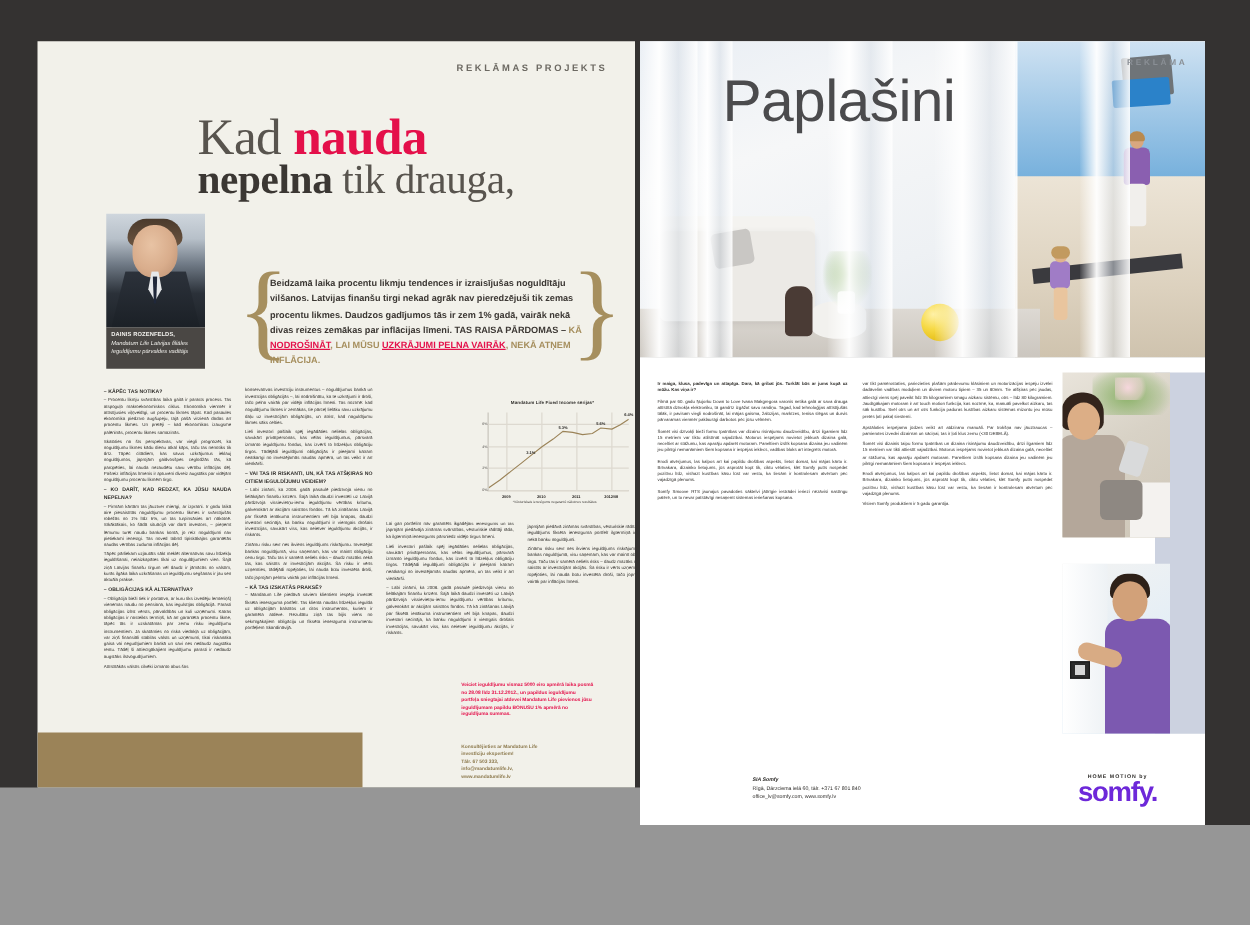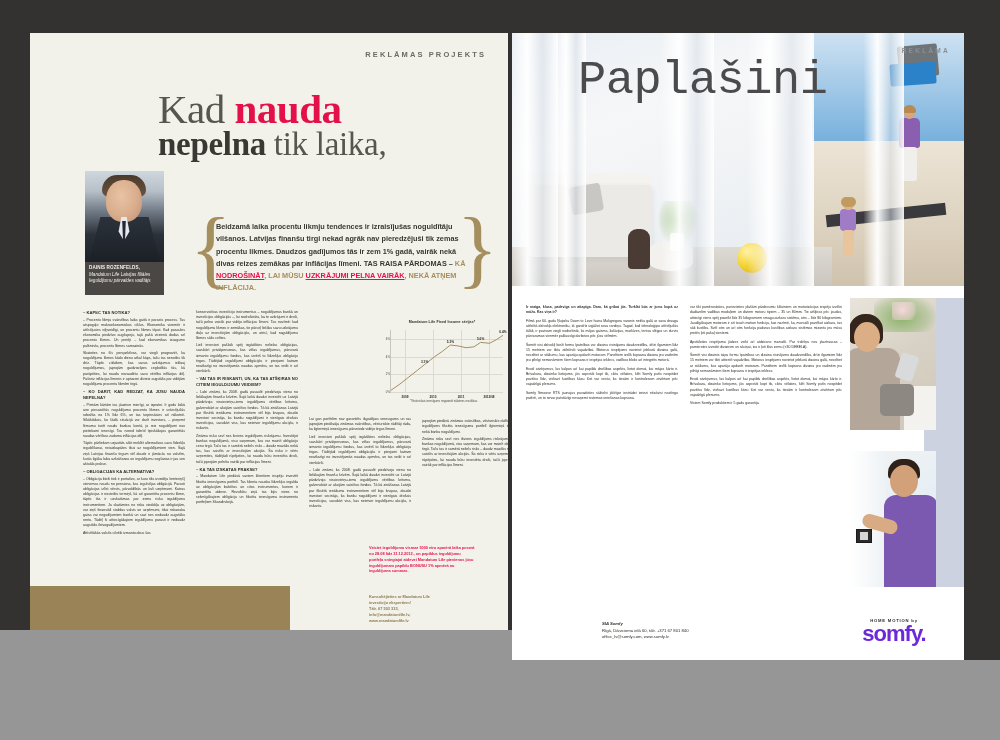--- a/index.html
+++ b/index.html
@@ -120,21 +120,21 @@
   .fc-top{position:absolute;left:2px;top:10px;width:16px;height:22px;background:#a07cc6;border-radius:4px;}
   .fc-leg{position:absolute;left:5px;top:31px;width:11px;height:26px;background:#e9c59e;border-radius:3px;}
   .ball{position:absolute;left:225px;top:210px;width:30px;height:30px;border-radius:50%;
     background:radial-gradient(circle at 32% 28%,#fff1a8 0%,#f6d945 40%,#e8c21c 70%,#c9a30f 100%);}
   .chair{position:absolute;left:386px;top:12px;width:40px;height:32px;background:#6f7478;border-radius:2px;transform:rotate(-5deg);}
   .chair2{position:absolute;left:378px;top:30px;width:46px;height:22px;background:#2b82c9;border-radius:2px;transform:rotate(-4deg);}
 
   .reklama{position:absolute;right:14px;top:14px;font-size:6.6px;letter-spacing:2.2px;color:#8a8f95;font-weight:bold;}
   .hero-title{position:absolute;left:66px;top:26px;width:330px;
     font-size:47px;line-height:0.94;color:#4b4b4d;font-weight:300;letter-spacing:-0.5px;
-    font-family:Liberation Mono, monospace;}
+    font-family:Liberation Sans, sans-serif;}
 
   
   .photo-a{position:absolute;left:338px;top:265px;width:86px;height:132px;overflow:hidden;
     background:linear-gradient(150deg,#e9e4db 0%,#d8d2c6 45%,#cfc7b8 100%);}
   .pa-flowers{position:absolute;left:24px;top:-4px;width:62px;height:38px;
     background:radial-gradient(ellipse at 45% 60%,#8ab167 0%,rgba(138,177,103,.35) 55%,rgba(255,255,255,0) 75%);}
   .pa-blossom{position:absolute;left:42px;top:4px;width:26px;height:18px;
     background:radial-gradient(circle at 40% 45%,#f6d7dd 0%,rgba(246,215,221,.5) 60%,rgba(255,255,255,0) 80%);}
   .pa-woman-head{position:absolute;left:4px;top:24px;width:26px;height:30px;border-radius:50%;background:#dcae86;}
   .pa-woman-hair{position:absolute;left:-1px;top:16px;width:34px;height:30px;border-radius:16px 16px 6px 6px;background:#33241c;}
@@ -176,21 +176,21 @@
 <div class="stage">
   <div class="dark-frame"></div>
   <div class="dark-frame-right"></div>
 
   <div class="page-left">
 
     <div class="kicker">REKLĀMAS PROJEKTS</div>
 
     <div class="headline">
       <div class="l1"><span>Kad </span><b>nauda</b></div>
-      <div class="l2"><b>nepelna</b><span> tik laika,</span></div>
+      <div class="l2"><b>nepelna</b><span> tik drauga,</span></div>
     </div>
 
     <div class="portrait">
       <div class="p-suit"></div>
       <div class="p-hair"></div>
       <div class="p-face"></div>
       <div class="p-shirt"></div>
       <div class="p-tie"></div>
     </div>
     <div class="caption">

